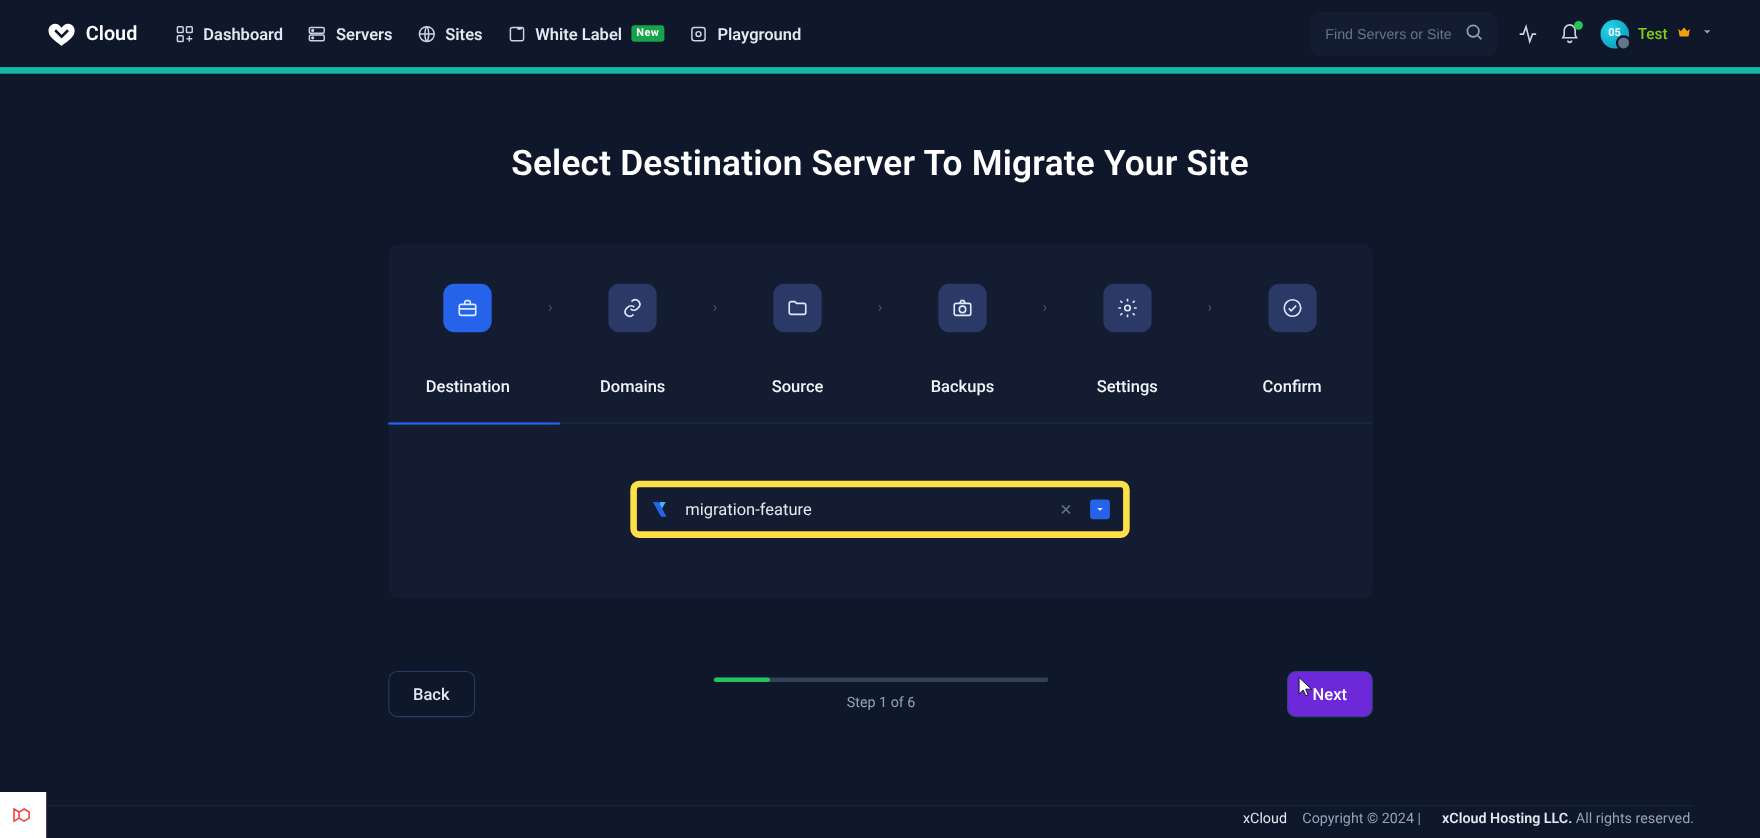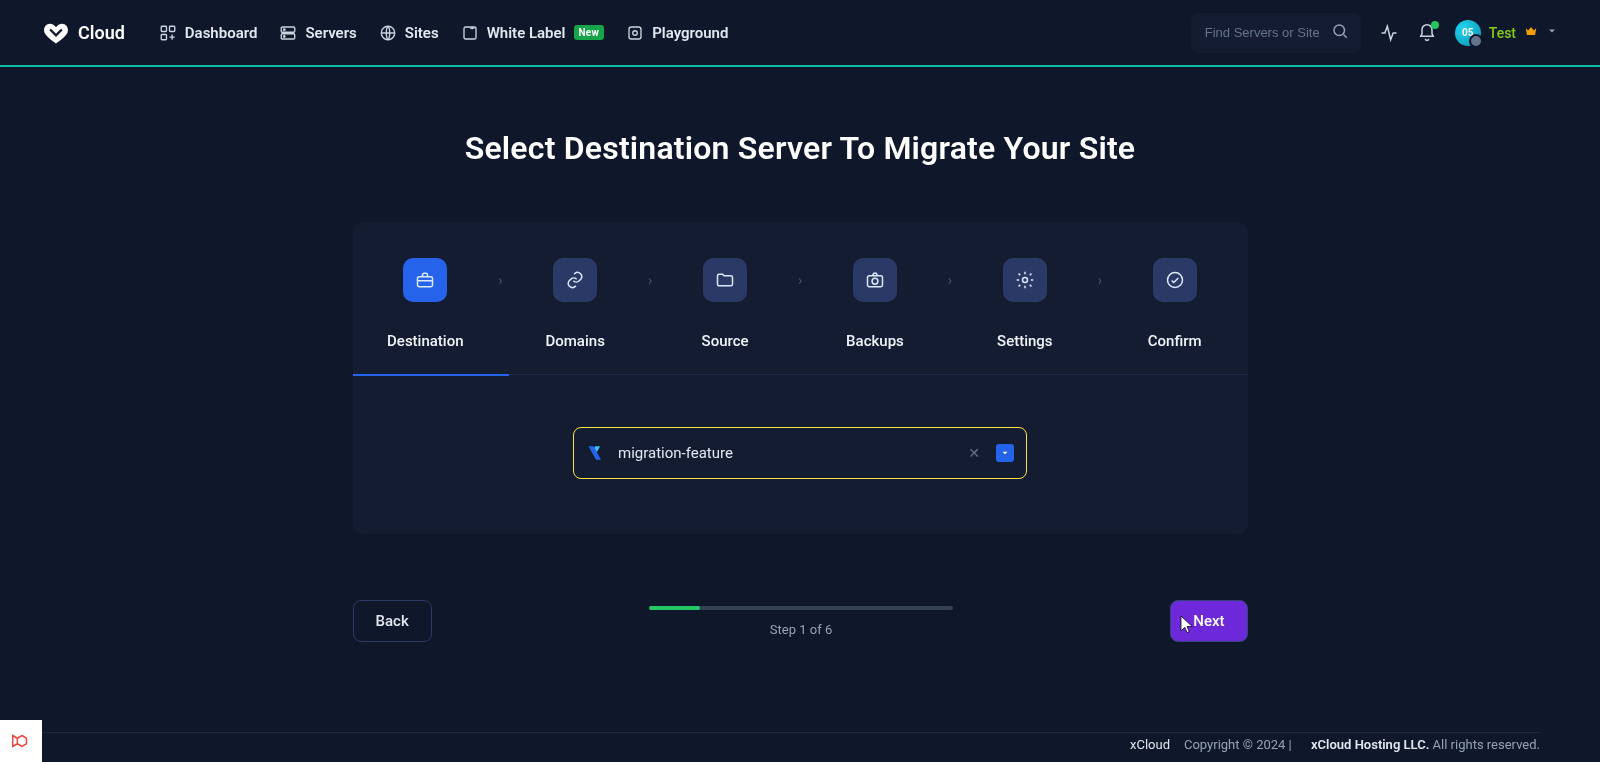--- a/index.html
+++ b/index.html
@@ -13,21 +13,21 @@
     overflow: hidden;
   }
 
   
   .header {
     display: flex;
     align-items: center;
     justify-content: space-between;
     height: 67px;
     padding: 0 42px;
-    border-bottom: 2px solid #14b8a6;
+    border-bottom: 6px solid #14b8a6;
   }
   .header-left { display: flex; align-items: center; gap: 34px; }
   .logo { display: flex; align-items: center; gap: 8px; color: #fff; font-weight: 600; font-size: 18px; }
   .logo svg { width: 28px; height: 28px; }
   .nav { display: flex; align-items: center; gap: 22px; }
   .nav-item { display: flex; align-items: center; gap: 8px; color: #e2e8f0; font-size: 15px; font-weight: 600; cursor: pointer; }
   .nav-item svg { width: 18px; height: 18px; stroke: #cbd5e1; fill: none; stroke-width: 1.8; }
   .badge-new {
     background: #16a34a; color: #fff; font-size: 10px; font-weight: 700;
     padding: 2px 5px; border-radius: 3px; letter-spacing: .3px;
@@ -70,29 +70,29 @@
   }
 
   .steps { display: flex; align-items: flex-start; justify-content: center; gap: 0; position: relative; }
   .step { display: flex; flex-direction: column; align-items: center; width: 148px; }
   .step-icon {
     width: 44px; height: 44px; border-radius: 10px; background: #2a3966;
     display: flex; align-items: center; justify-content: center;
   }
   .step.active .step-icon { background: #2563eb; }
   .step-icon svg { width: 20px; height: 20px; stroke: #dbeafe; fill: none; stroke-width: 1.8; }
-  .step-label { margin-top: 30px; font-size: 15px; font-weight: 500; color: #f1f5f9; }
+  .step-label { margin-top: 40px; font-size: 15px; font-weight: 500; color: #f1f5f9; }
   .step-sep { display:flex; align-items:center; height:44px; color:#475569; font-size:14px; }
 
   .underline { height: 1px; background: #1e2a47; margin: 24px 0 0; position: relative; }
   .underline::before { content:''; position:absolute; left:0; top:0; height:2px; width:17.5%; background:#2563eb; }
 
   .select-wrap { margin: 52px auto 0; width: 454px; }
   .select {
-    height: 52px; border: 1px solid #fde047; border-radius: 8px;
+    height: 52px; border: 6px solid #fde047; border-radius: 8px;
     display: flex; align-items: center; padding: 0 12px; gap: 12px;
     background: #141c31;
   }
   .vultr {
     width: 20px; height: 20px; border-radius: 2px;
     background: transparent; display:flex; align-items:center; justify-content:center;
   }
   .select-text { flex: 1; text-align: left; font-size: 15px; color: #e2e8f0; }
   .clear { color: #64748b; cursor: pointer; font-size: 14px; padding: 0 4px; }
   .dd {

